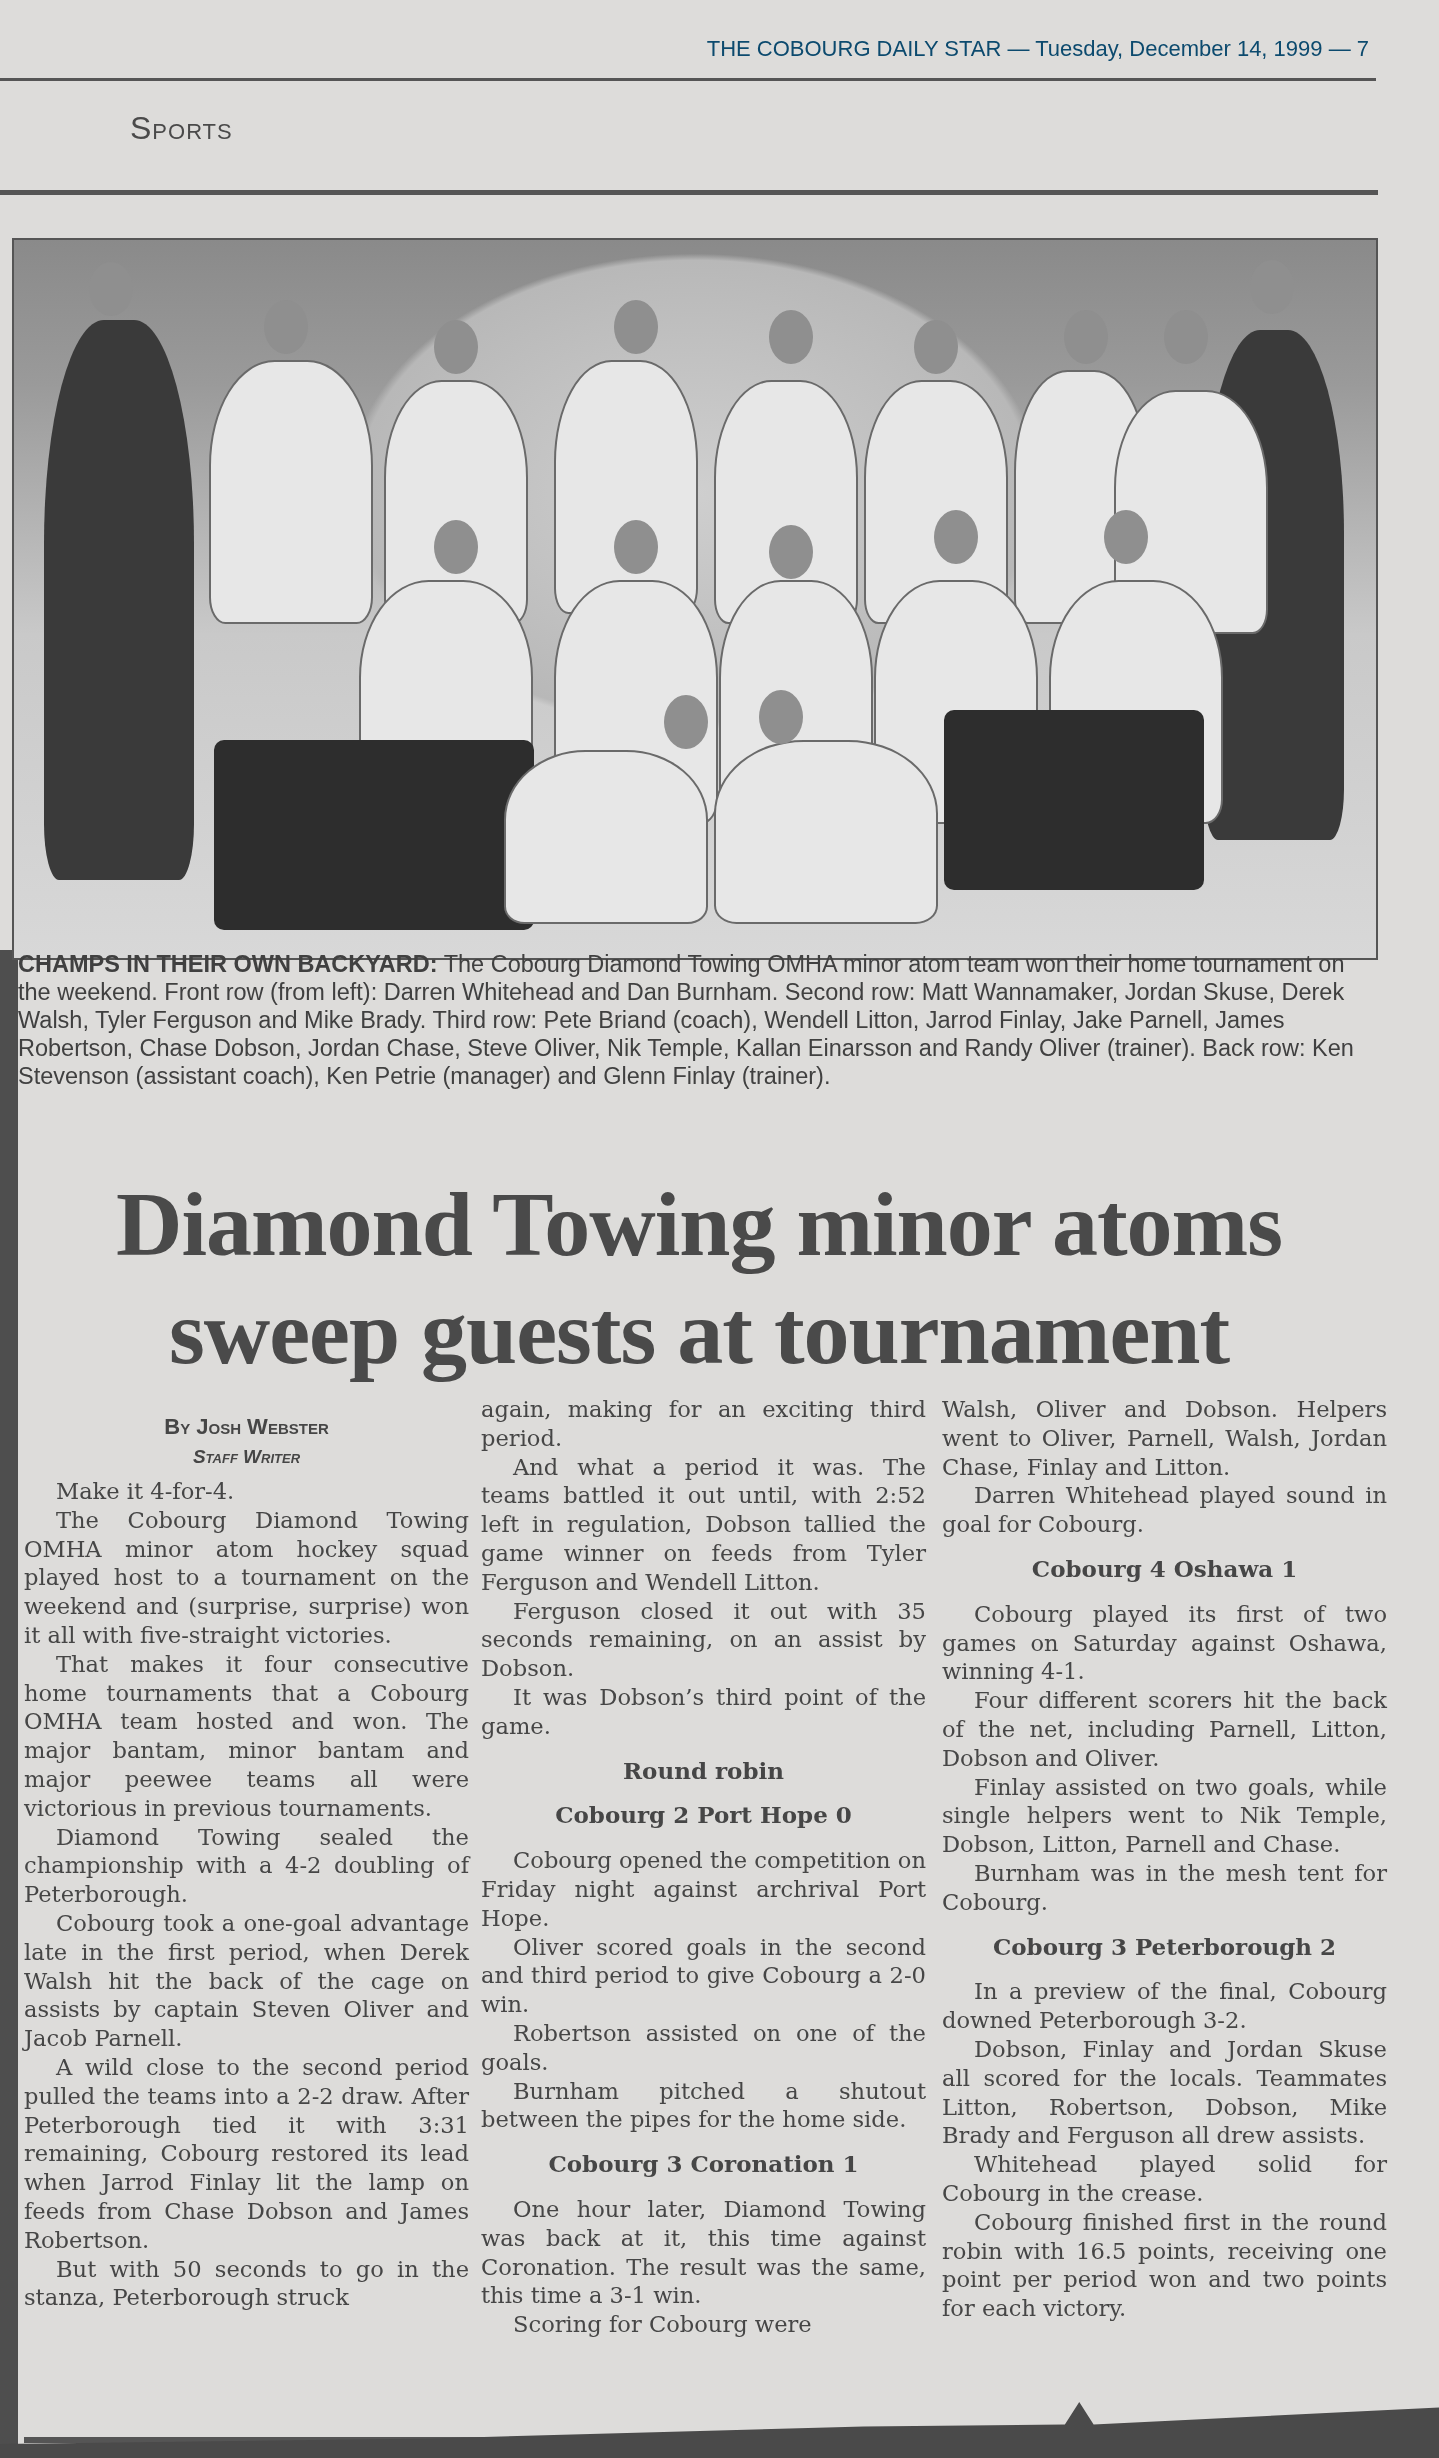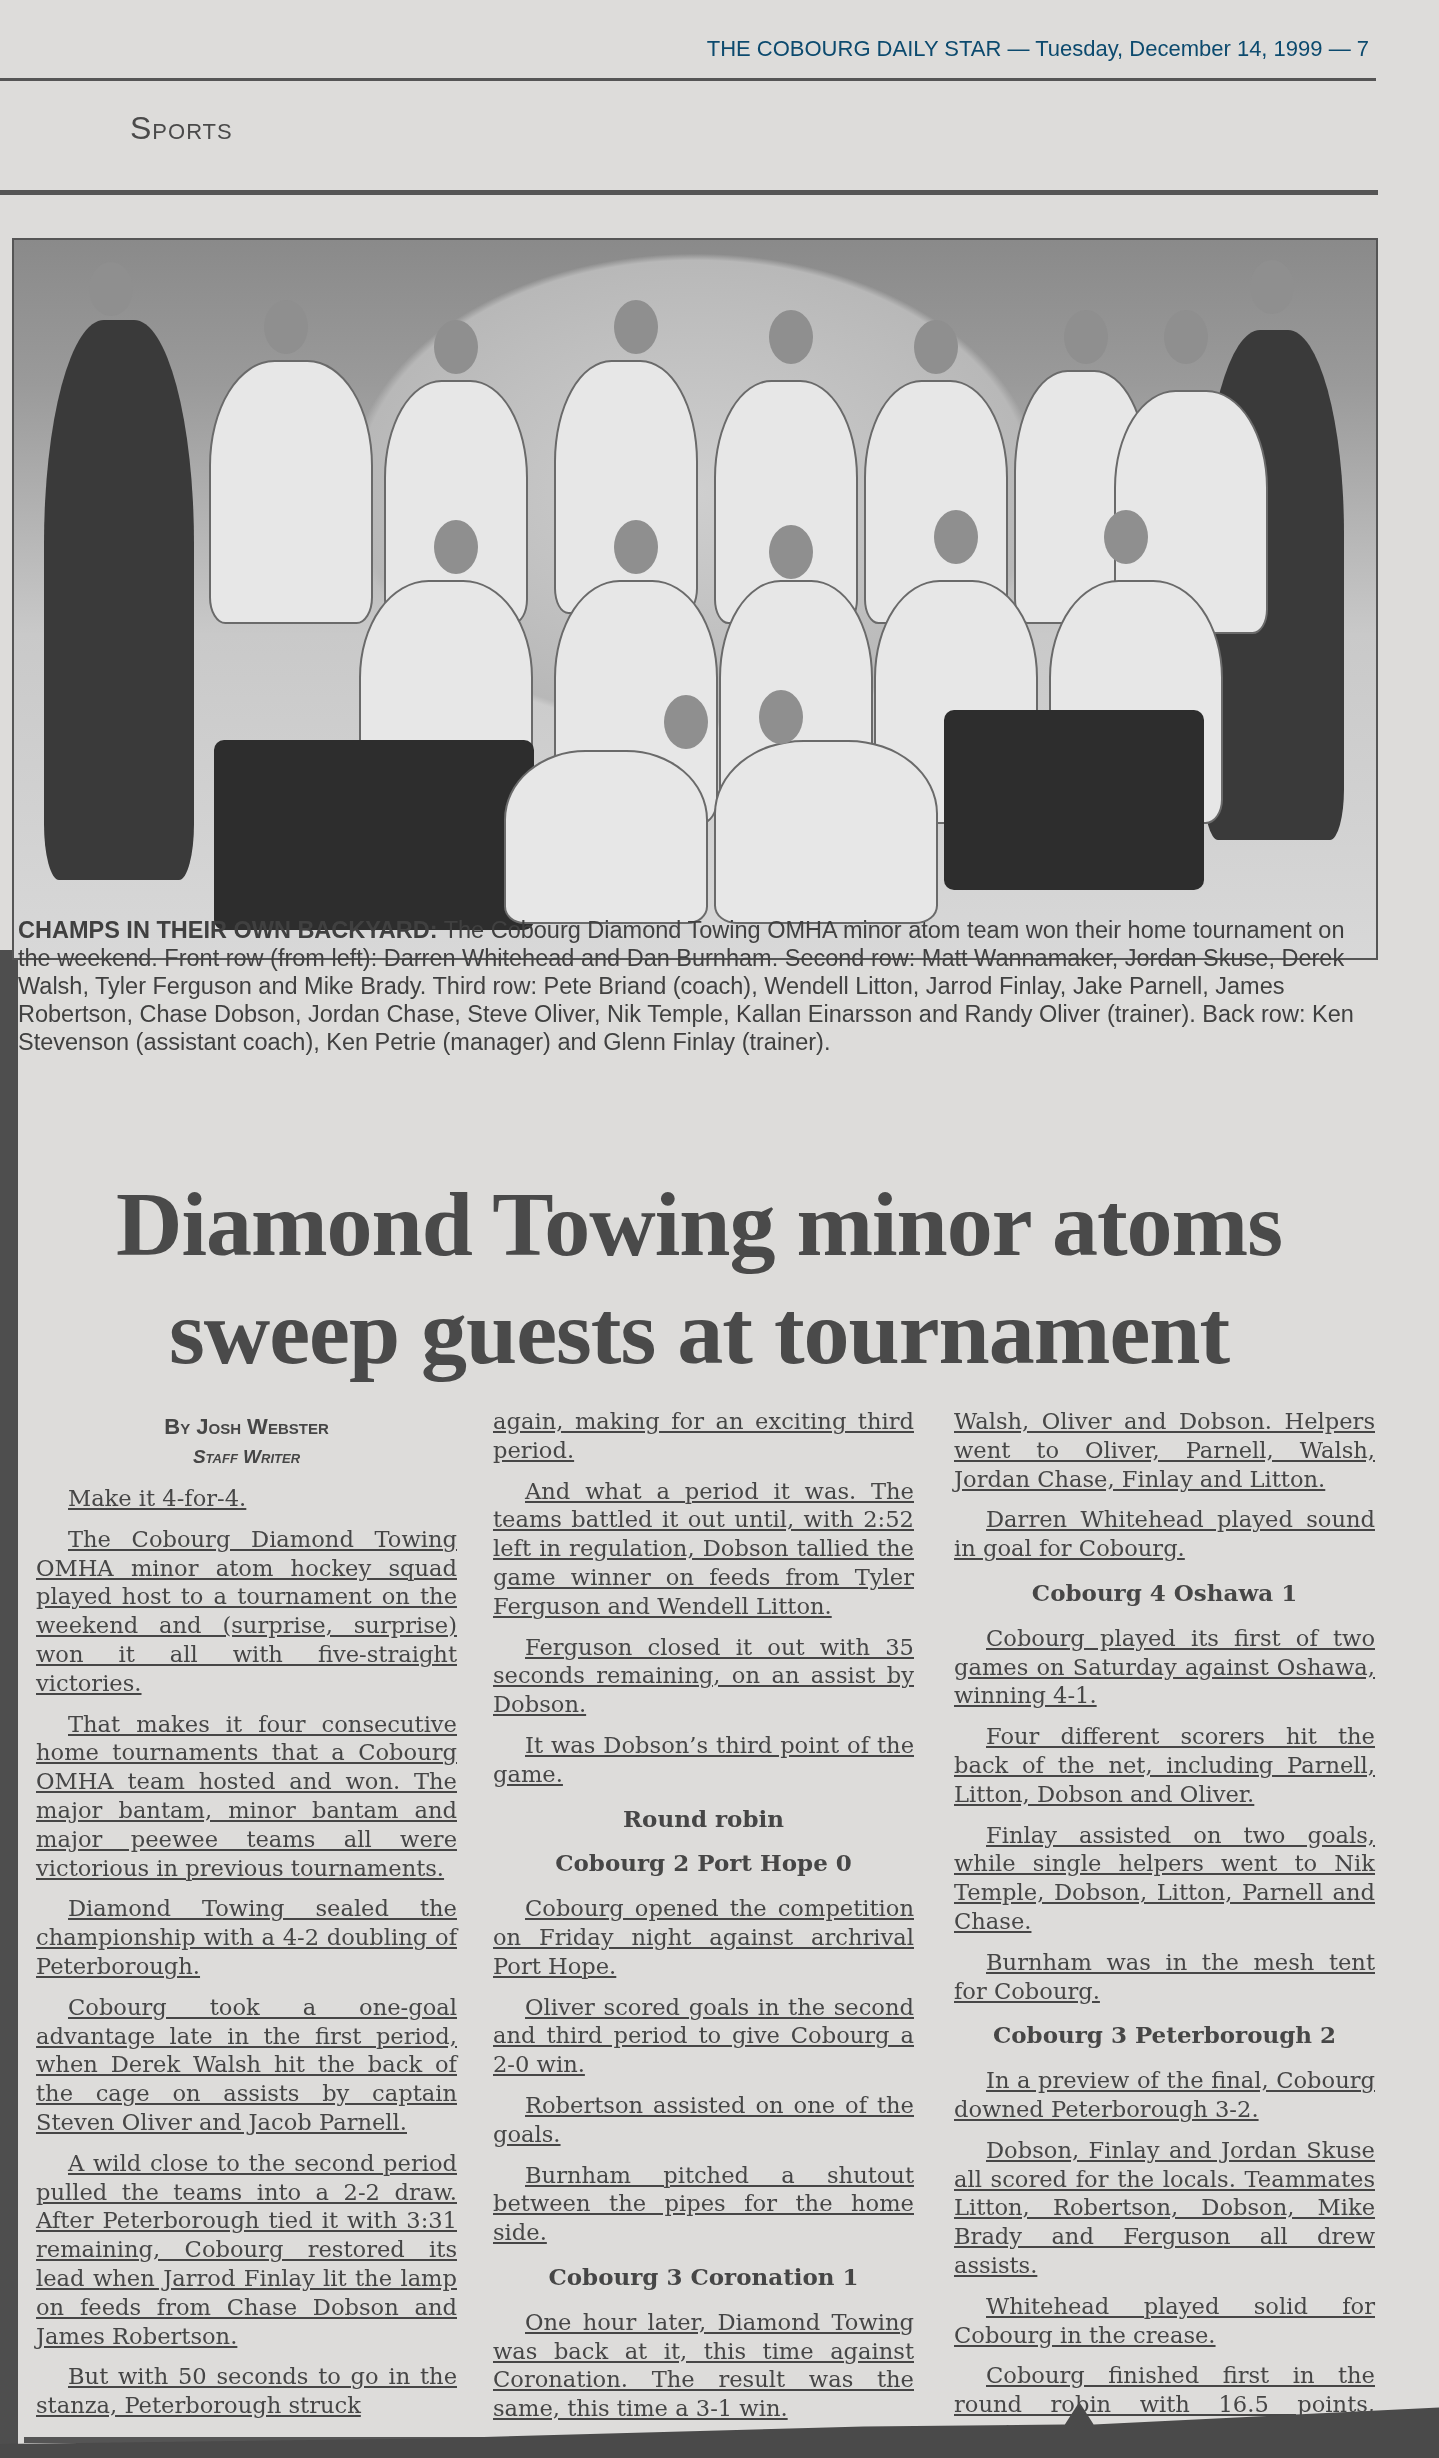--- a/index.html
+++ b/index.html
@@ -39,39 +39,39 @@
       linear-gradient(180deg, #8a8a8a 0%, #9a9a9a 20%, #c9c9c9 55%, #d8d8d8 100%);
     overflow: hidden;
   }
   .photo .figure { position: absolute; border-radius: 40% 40% 10% 10%; }
   .photo .dark { background: #3a3a3a; }
   .photo .light { background: #e7e7e7; border: 2px solid #6a6a6a; }
   .photo .head { position: absolute; width: 44px; height: 54px; border-radius: 50%; background: #8f8f8f; }
   .photo .pad { position: absolute; background: #2d2d2d; border-radius: 10px; }
 
   .caption {
-    position: absolute; left: 18px; top: 916px; width: 1358px;
+    position: absolute; left: 18px; top: 950px; width: 1358px;
     font-family: "Liberation Sans", sans-serif; font-size: 23.5px; line-height: 28px;
     color: #404040;
   }
   .caption .kicker { font-weight: bold; }
 
   .headline {
     position: absolute; left: 14px; top: 1170px; width: 1370px; text-align: center;
     font-family: "Liberation Serif", serif; font-weight: bold; color: #4a4a4a;
     font-size: 92px; line-height: 108px; letter-spacing: -1px;
   }
   .headline div { white-space: nowrap; }
 
   .col {
     position: absolute; top: 1395px; width: 445px;
     font-family: "DejaVu Serif", serif; font-size: 22.6px; line-height: 28.8px;
     color: #464646; text-align: justify;
   }
-  .col p { margin: 12px; text-indent: 32px; text-decoration: underline; }
+  .col p { margin: 0; text-indent: 32px; }
   .col p.noindent { text-indent: 0; }
   .col h3 { margin: 16px; text-align: center; font-size: 23px; font-weight: bold; line-height: 28.8px; }
   .col1 { left: 24px; top: 1412px; }
   .col2 { left: 481px; }
   .col3 { left: 942px; }
   .byline {
     text-align: center; font-family: "Liberation Sans", sans-serif; font-weight: bold;
     font-variant: small-caps; font-size: 22px; line-height: 30px; margin-bottom: 5px;
   }
   .byline .role { font-style: italic; font-size: 19px; }

